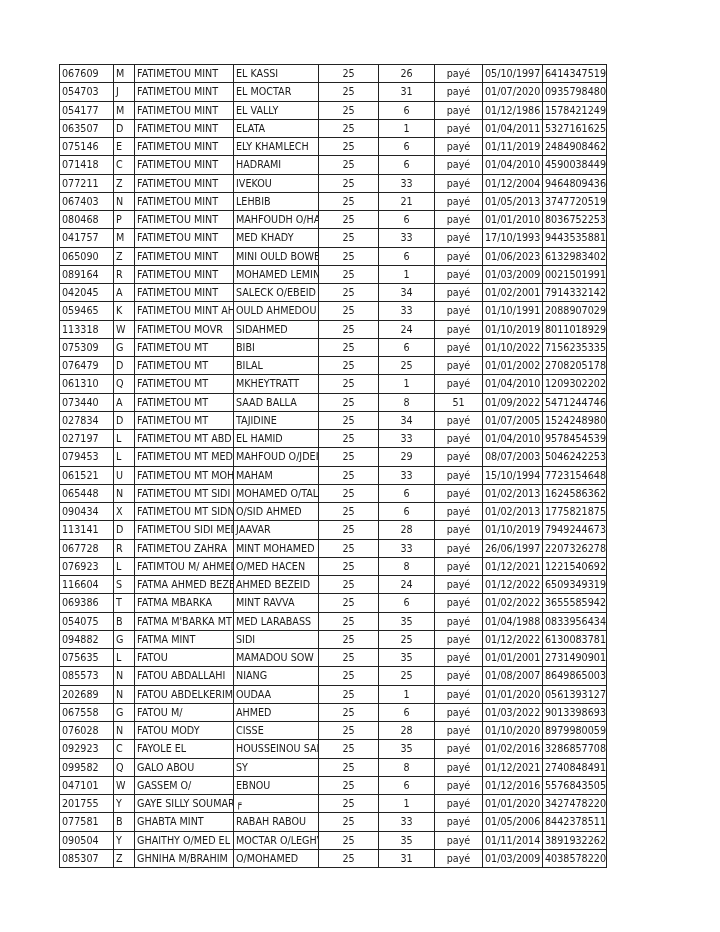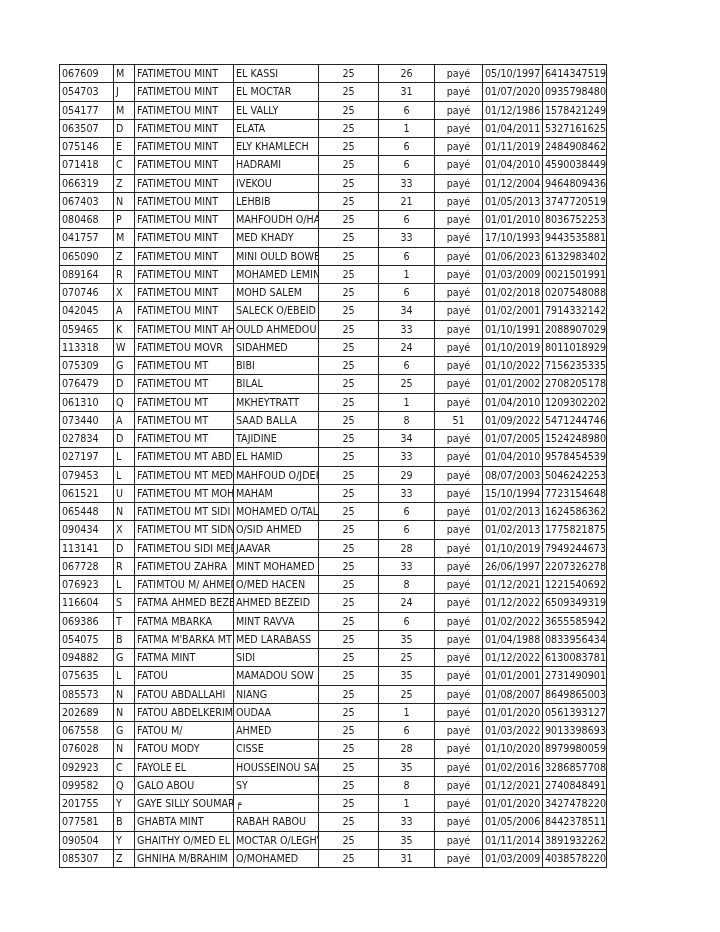--- a/index.html
+++ b/index.html
@@ -91,21 +91,21 @@
         <td>C</td>
         <td>FATIMETOU MINT</td>
         <td class="ln">HADRAMI</td>
         <td class="center">25</td>
         <td class="center">6</td>
         <td class="center">payé</td>
         <td class="center">01/04/2010</td>
         <td class="center">4590038449</td>
       </tr>
       <tr>
-        <td>066319</td>
+        <td>077211</td>
         <td>Z</td>
         <td>FATIMETOU MINT</td>
         <td class="ln">IVEKOU</td>
         <td class="center">25</td>
         <td class="center">33</td>
         <td class="center">payé</td>
         <td class="center">01/12/2004</td>
         <td class="center">9464809436</td>
       </tr>
       <tr>
@@ -155,31 +155,20 @@
       <tr>
         <td>089164</td>
         <td>R</td>
         <td>FATIMETOU MINT</td>
         <td class="ln">MOHAMED LEMINE</td>
         <td class="center">25</td>
         <td class="center">1</td>
         <td class="center">payé</td>
         <td class="center">01/03/2009</td>
         <td class="center">0021501991</td>
-      </tr>
-      <tr>
-        <td>070746</td>
-        <td>X</td>
-        <td>FATIMETOU MINT</td>
-        <td class="ln">MOHD SALEM</td>
-        <td class="center">25</td>
-        <td class="center">6</td>
-        <td class="center">payé</td>
-        <td class="center">01/02/2018</td>
-        <td class="center">0207548088</td>
       </tr>
       <tr>
         <td>042045</td>
         <td>A</td>
         <td>FATIMETOU MINT</td>
         <td class="ln">SALECK O/EBEID</td>
         <td class="center">25</td>
         <td class="center">34</td>
         <td class="center">payé</td>
         <td class="center">01/02/2001</td>
@@ -465,20 +454,31 @@
         <td>Q</td>
         <td>GALO ABOU</td>
         <td class="ln">SY</td>
         <td class="center">25</td>
         <td class="center">8</td>
         <td class="center">payé</td>
         <td class="center">01/12/2021</td>
         <td class="center">2740848491</td>
       </tr>
       <tr>
+        <td>047101</td>
+        <td>W</td>
+        <td>GASSEM O/</td>
+        <td class="ln">EBNOU</td>
+        <td class="center">25</td>
+        <td class="center">6</td>
+        <td class="center">payé</td>
+        <td class="center">01/12/2016</td>
+        <td class="center">5576843505</td>
+      </tr>
+      <tr>
         <td>201755</td>
         <td>Y</td>
         <td>GAYE SILLY SOUMAR</td>
         <td class="ln">╒</td>
         <td class="center">25</td>
         <td class="center">1</td>
         <td class="center">payé</td>
         <td class="center">01/01/2020</td>
         <td class="center">3427478220</td>
       </tr>

